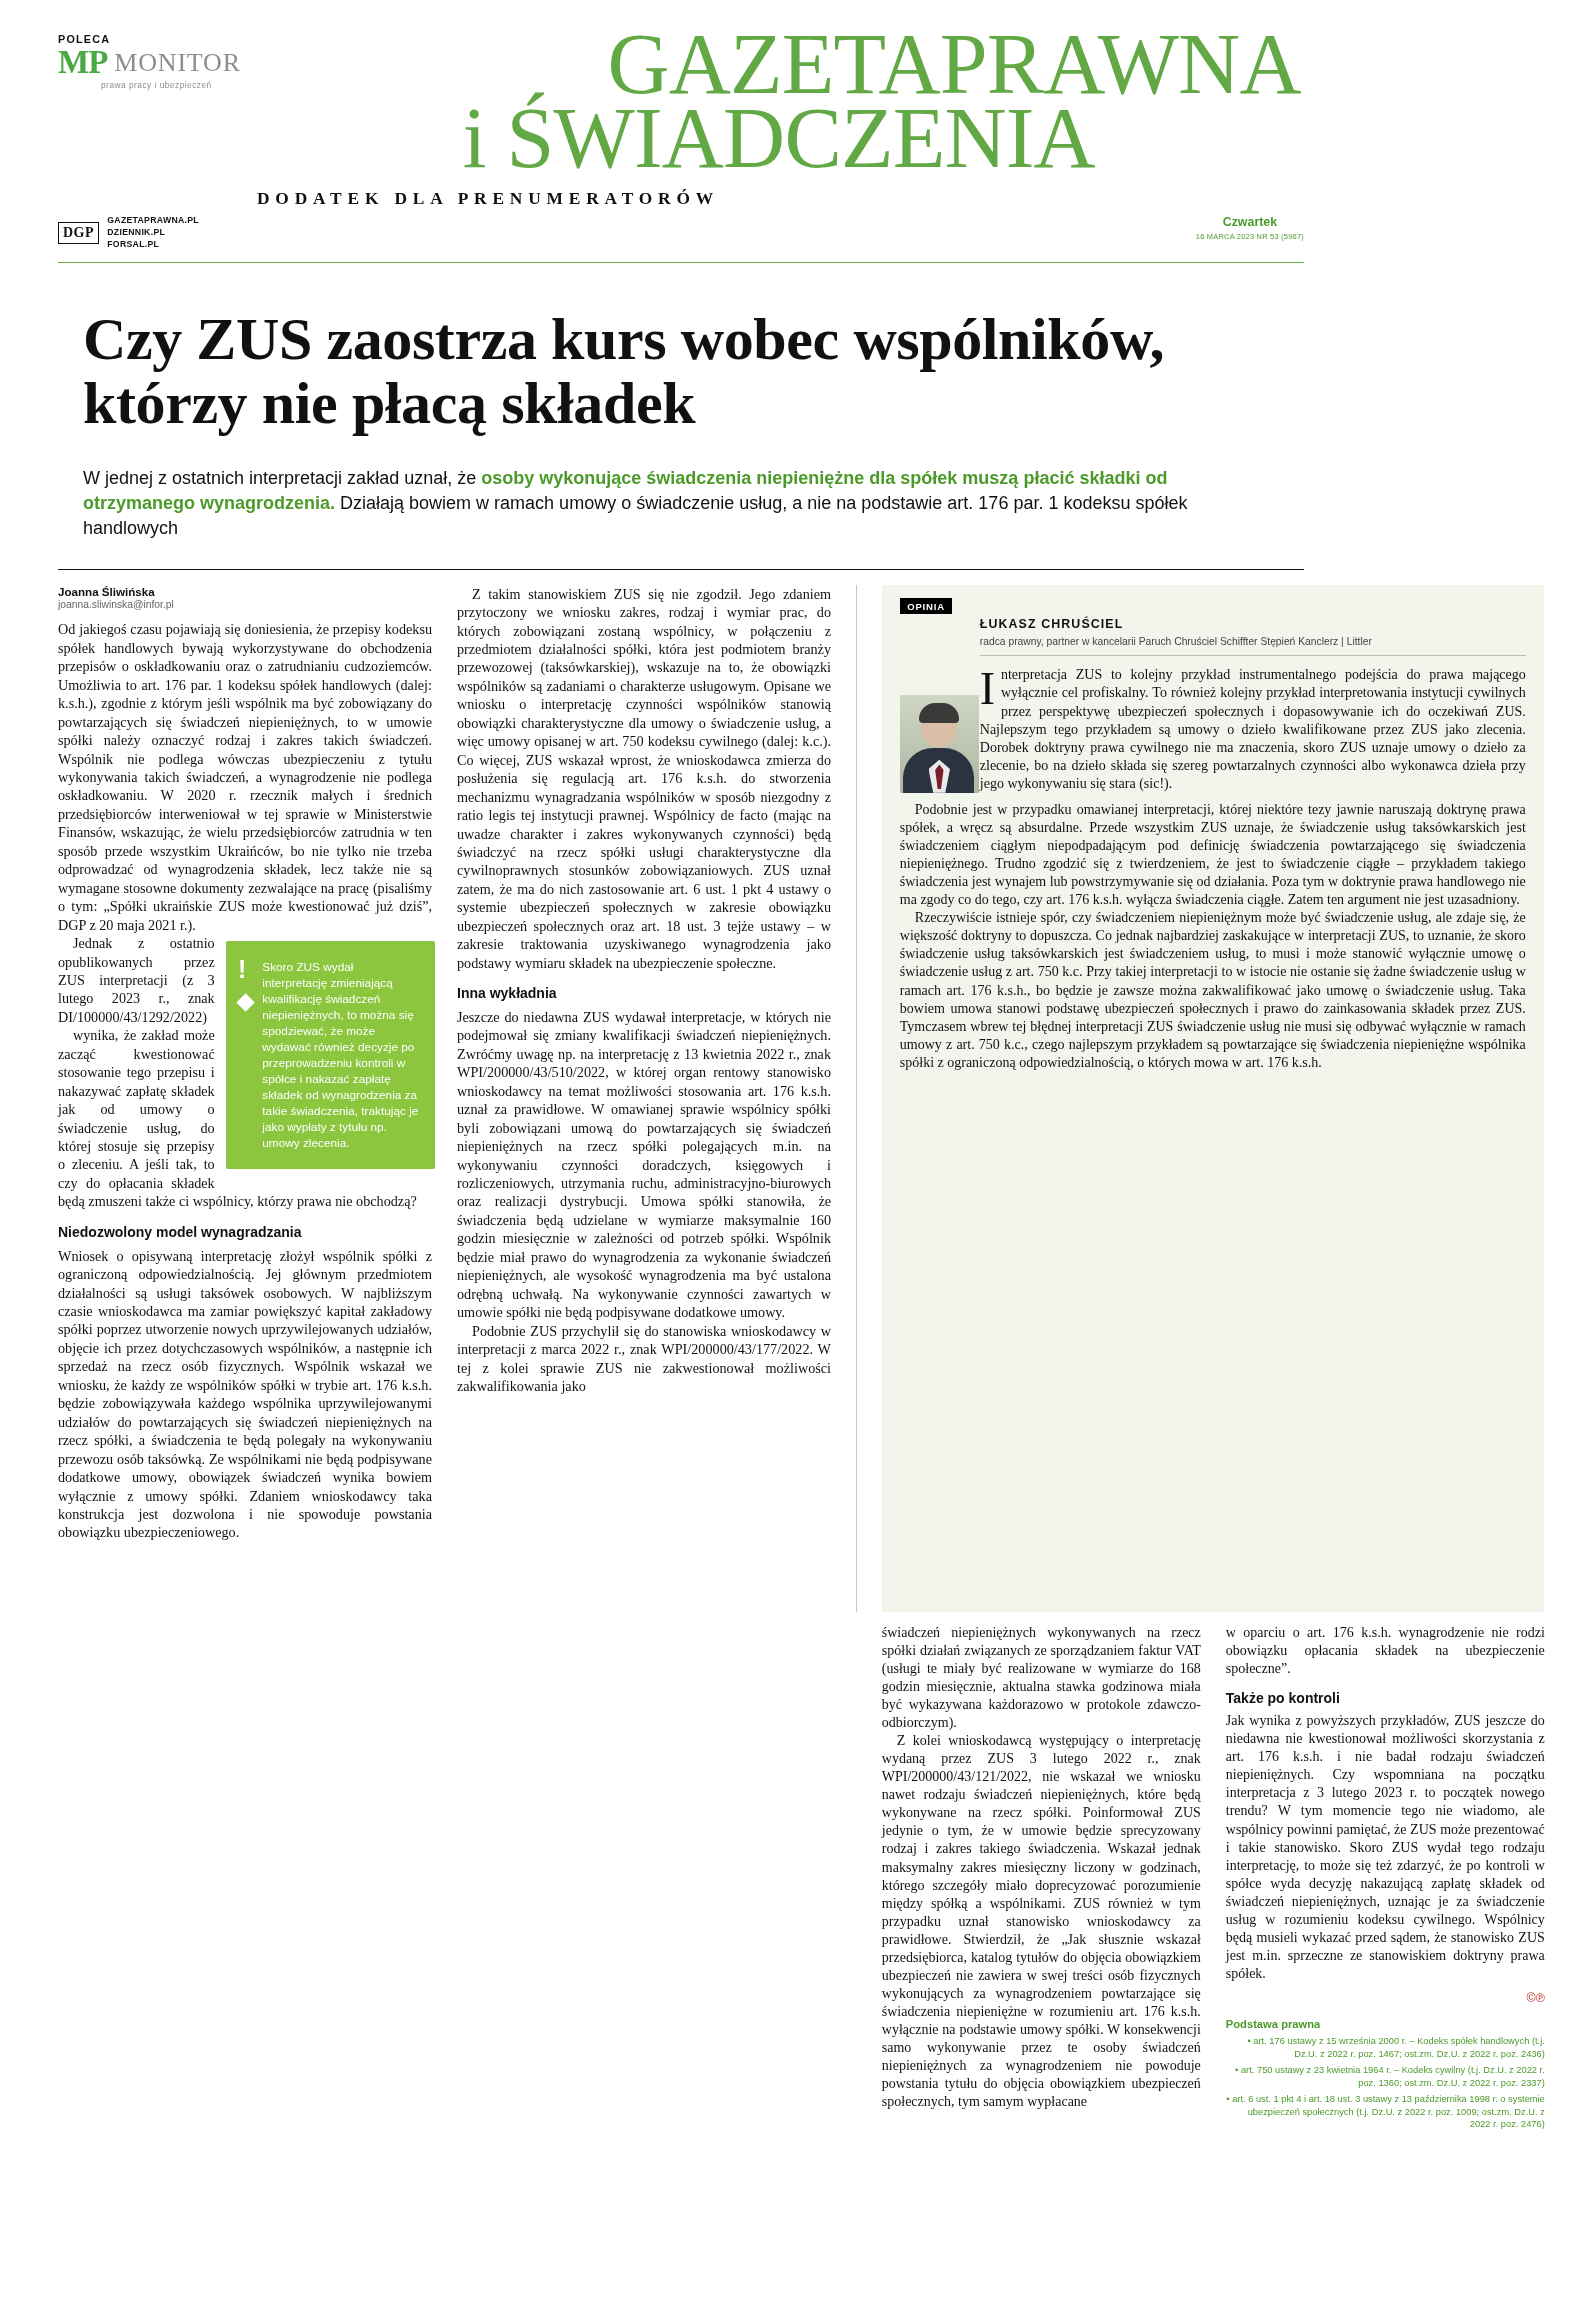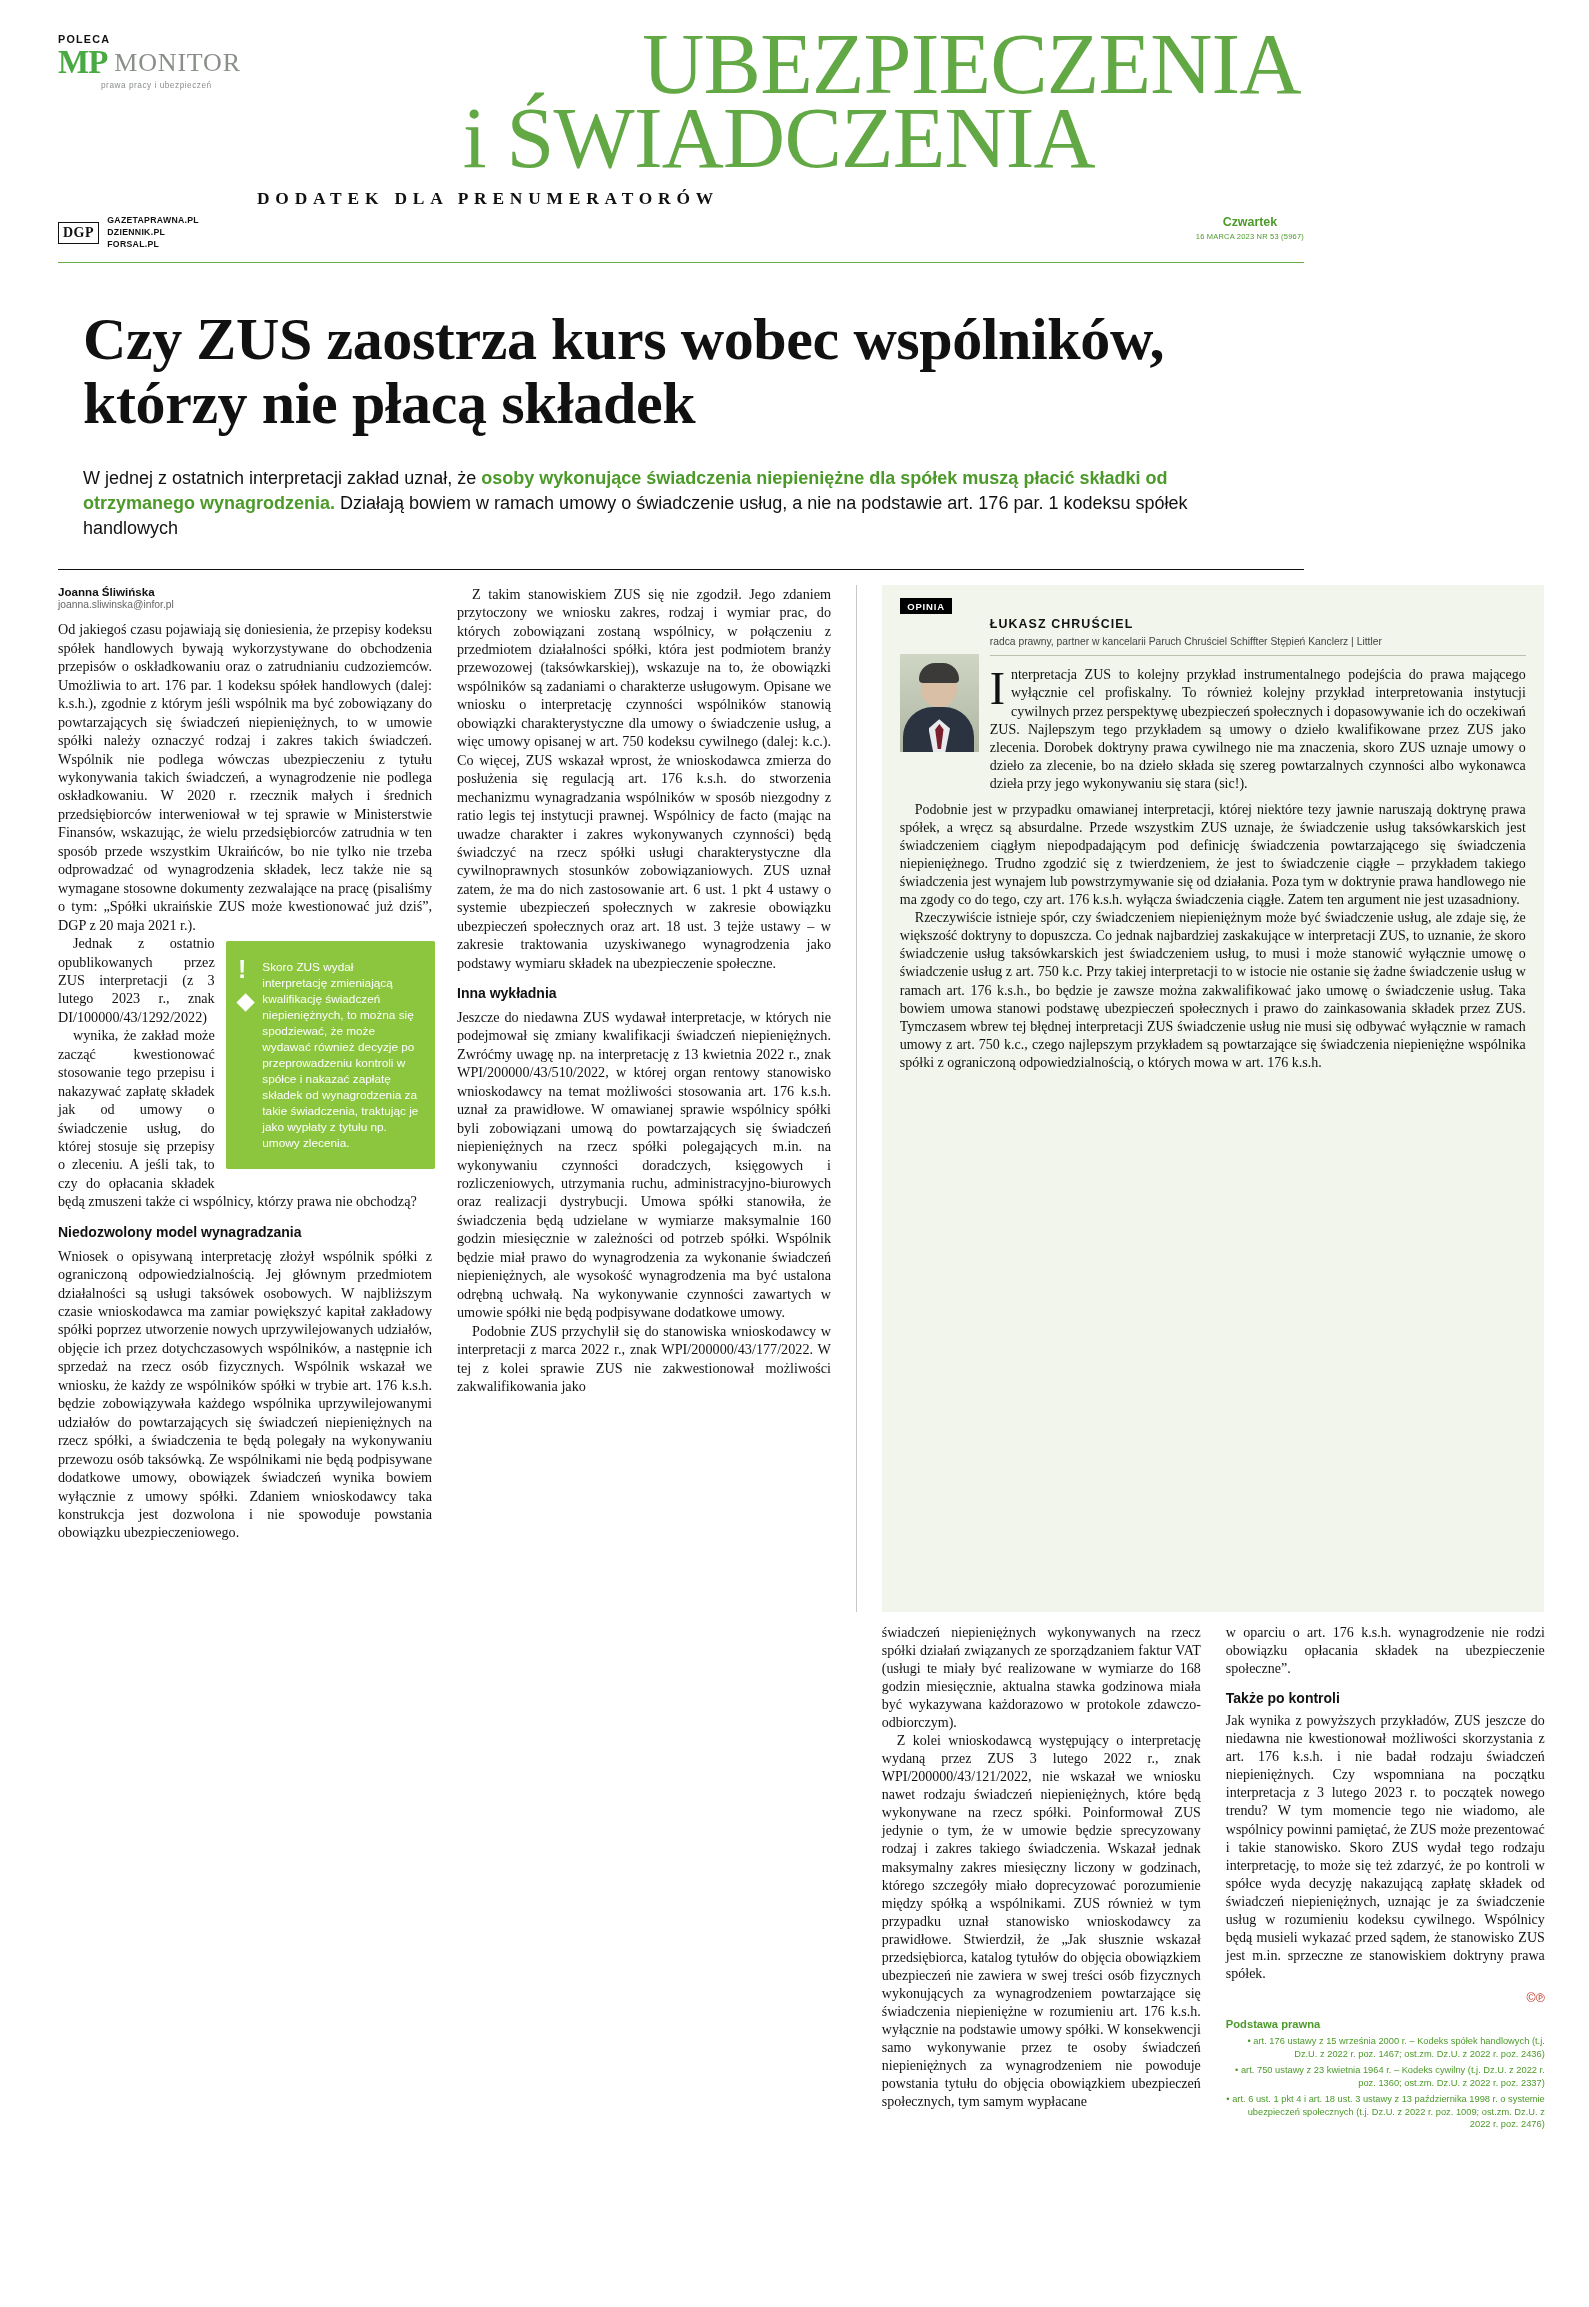--- a/index.html
+++ b/index.html
@@ -259,22 +259,22 @@
   .op-title {
     font-family: "Liberation Serif", serif;
     font-size: 33px;
     line-height: 1.1;
     margin: 10px 0 11.6px 0;
     color: #111;
     font-weight: normal;
   }
   .op-author-row {
     display: flex;
-    gap: 11px;
-    align-items: center;
+    gap: 1px;
+    align-items: flex-end;
   }
   .avatar {
     width: 79px; height: 98px;
     flex: 0 0 79px;
     background: linear-gradient(#cfd6c4, #aeb6a2);
     position: relative;
     overflow: hidden;
     border-radius: 0.8px;
   }
   .avatar .head {
@@ -403,21 +403,21 @@
     <div class="mp-logo-block">
       <div class="poleca">POLECA</div>
       <div class="mp-row">
         <span class="mp-mark">MP</span>
         <span class="mp-word">MONITOR</span>
       </div>
       <div class="mp-sub">prawa pracy i ubezpieczeń</div>
     </div>
     <div class="title-block">
       <h1 class="big-title">
-        <span>UBEZPIECZENIA</span>
+        <span>GAZETAPRAWNA</span>
         <span class="l2">i ŚWIADCZENIA</span>
       </h1>
       <div class="subtitle-bar">DODATEK DLA PRENUMERATORÓW</div>
     </div>
   </div>
 
   <div class="dgp-row">
     <div class="dgp-mark">
       <span class="dgp-box">DGP</span>
       <div class="dgp-urls">

